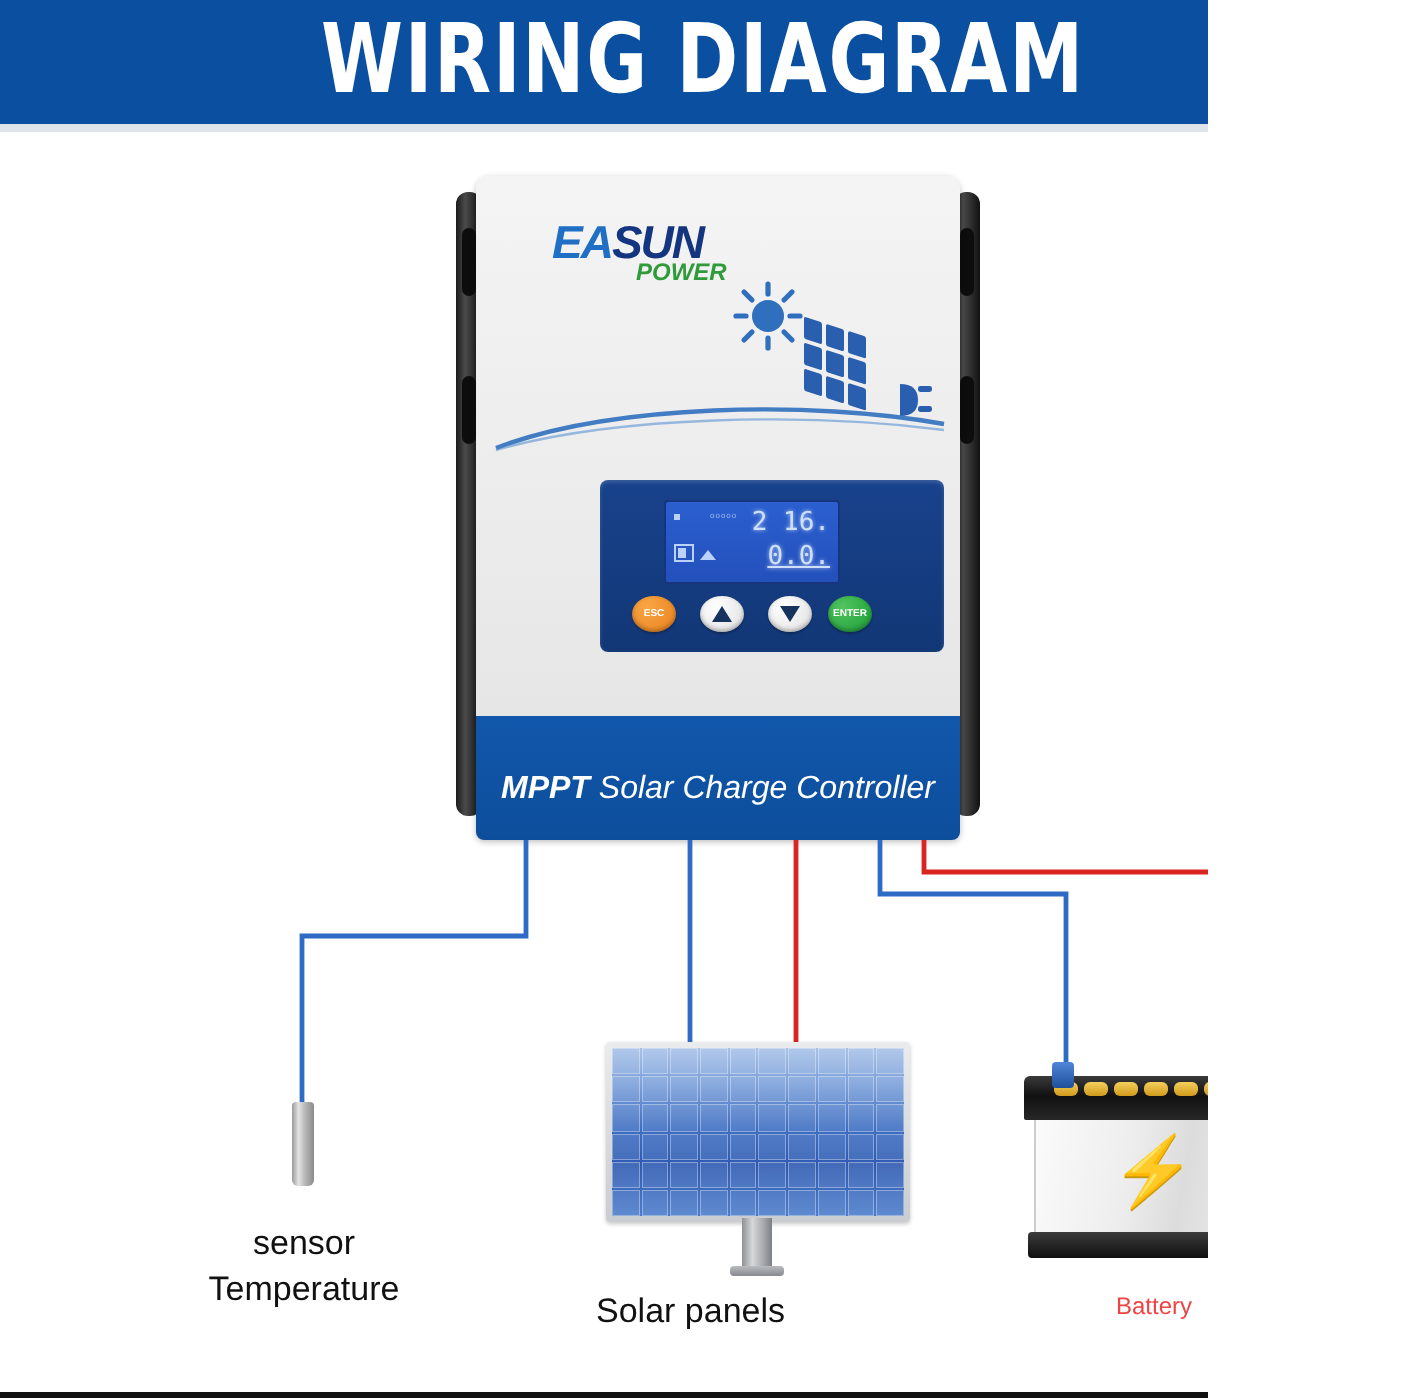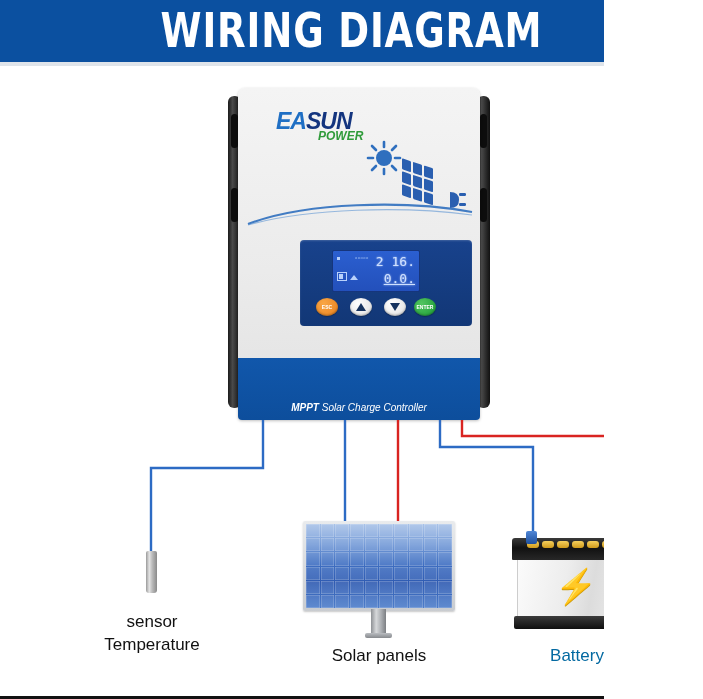--- a/index.html
+++ b/index.html
@@ -242,25 +242,25 @@
     position: absolute;
     left: 0;
     top: 270px;
     width: 242px;
     height: 62px;
     background: linear-gradient(180deg,#1157ab 0%,#0d4e9c 100%);
   }
   #mppt-text {
     position: absolute;
     left: 0; right: 0;
-    top: 44px;
+    top: 28px;
     text-align: center;
     color: #ffffff;
     font-style: italic;
-    font-size: 10px;
+    font-size: 16px;
     white-space: nowrap;
   }
   #mppt-text .mppt-bold { font-weight: bold; }
 
   
   #wires {
     position: absolute;
     left: 0; top: 0;
     width: 703px;
     height: 699px;
@@ -343,21 +343,21 @@
     width: 27px;
     height: 5px;
     background: linear-gradient(180deg,#b9bcc0,#86898d);
     border-radius: 2px;
   }
   #label-solar-panels {
     position: absolute;
     left: 298px;
     top: 646px;
     width: 162px;
-    text-align: center;
+    text-align: left;
     font-size: 17px;
     color: #111111;
   }
 
   
   #battery-group {
     position: absolute;
     left: 512px;
     top: 530px;
     width: 130px;
@@ -426,22 +426,22 @@
     background: linear-gradient(180deg,#3b3b3b,#0f0f0f);
     border-radius: 2px;
     z-index: 3;
   }
   #label-battery {
     position: absolute;
     left: 496px;
     top: 646px;
     width: 162px;
     text-align: center;
-    font-size: 17px;
-    color: #0369a1;
+    font-size: 12px;
+    color: #ef4444;
   }
 </style>
 </head>
 <body>
 
 <div id="page">
 
   <div id="header-banner">
     <div id="header-title">WIRING DIAGRAM</div>
   </div>

